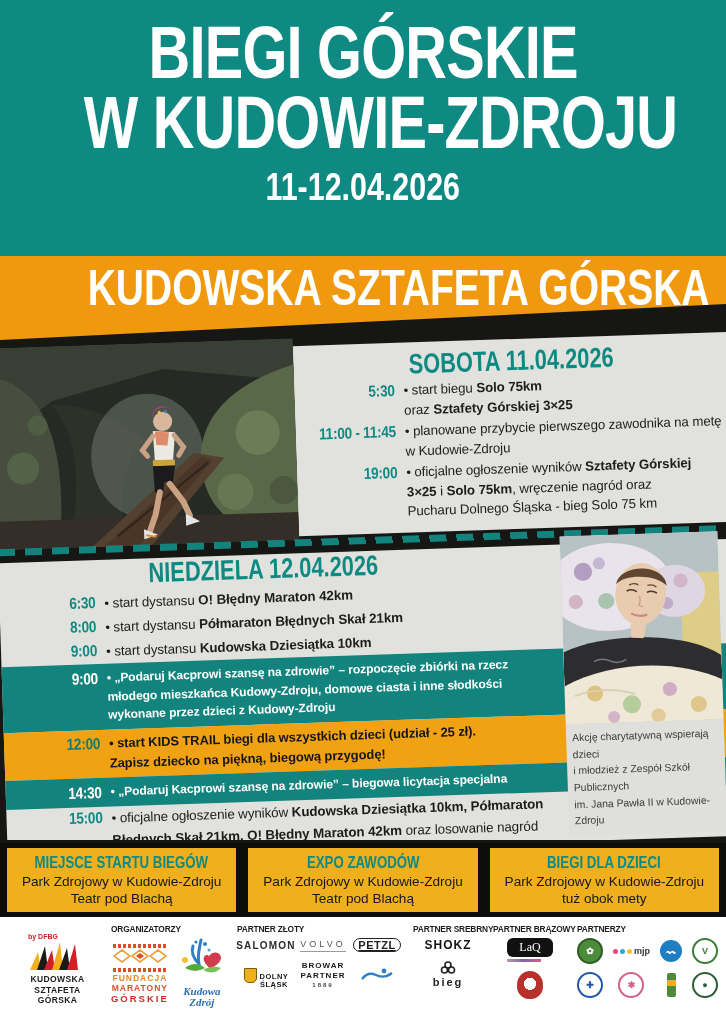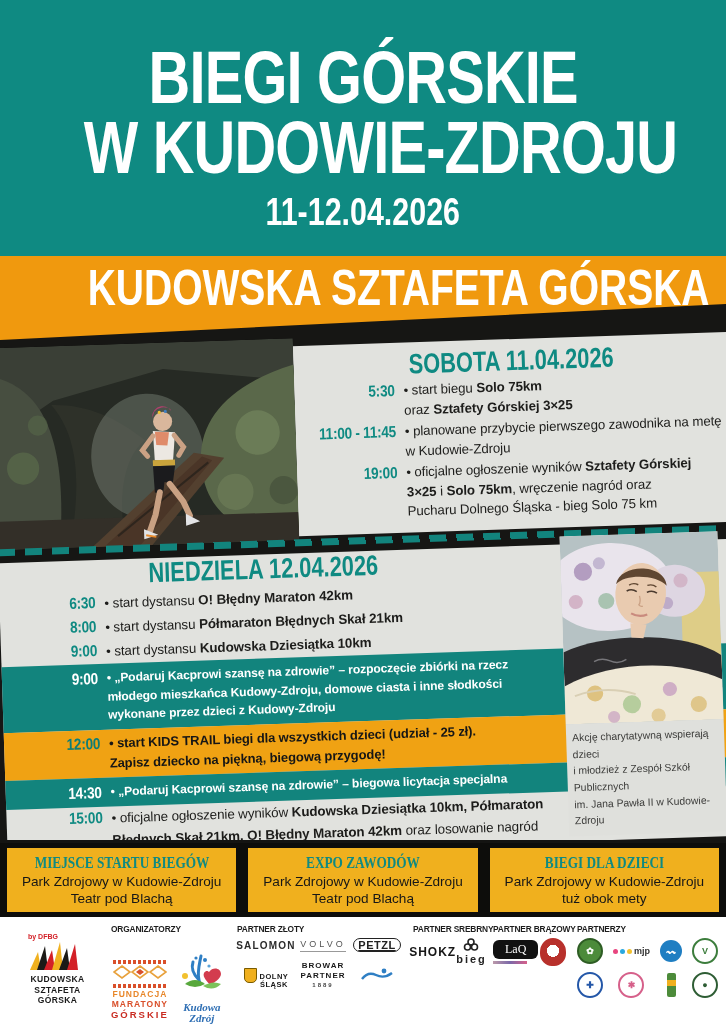--- a/index.html
+++ b/index.html
@@ -3,21 +3,21 @@
 <meta charset="utf-8">
 <style>
   html,body{margin:0;padding:0;}
   body{width:726px;height:1024px;position:relative;background:#141412;overflow:hidden;
        font-family:"Liberation Sans",sans-serif;-webkit-font-smoothing:antialiased;}
   .cx{display:inline-block;transform:scaleX(.78);transform-origin:center;white-space:nowrap;}
   .cx-l{transform-origin:left center;}
   
   .teal-header{position:absolute;top:0;left:0;width:726px;height:256px;background:#0F8A82;text-align:center;z-index:1;}
   .title-line{color:#fff;font-weight:700;font-size:74px;line-height:.94;letter-spacing:-1px;}
-  .title-wrap{padding-top:43px;}
+  .title-wrap{padding-top:18px;}
   .date-line{color:#fff;font-weight:700;font-size:39px;margin-top:8px;}
   .orange-banner{position:absolute;top:256px;left:0;width:726px;height:84px;background:#F0990E;z-index:3;
       clip-path:polygon(0 0,100% 0,100% 57%,0 100%);text-align:center;}
   .banner-text{color:#fff;font-weight:700;font-size:50px;line-height:1;padding-top:7px;}
   
   .middle{position:absolute;top:300px;left:0;width:726px;height:540px;background:#161614;overflow:hidden;z-index:2;}
   .tilt{position:absolute;left:-9px;top:44px;width:744px;transform:rotate(-1.9deg);transform-origin:50% 0;}
   .sat-panel{position:relative;background:#E1E2DE;height:190px;}
   .runner-photo{position:absolute;left:0;top:-8px;width:302px;height:202px;overflow:hidden;}
   .sat-content{margin-left:306px;padding:7px 10px 0 0;}
@@ -42,41 +42,41 @@
   .srow.band-orange{background:#F0A213;padding-top:4px;padding-bottom:4px;}
   .srow.band-orange .line{color:#161616;font-weight:700;font-size:13px;line-height:20px;}
   .srow.band-orange .time{color:#0E7D76;}
   .kacper-block{position:absolute;top:-8px;right:24px;width:158px;z-index:5;background:#DFE0DC;padding-bottom:4px;}
   .kacper-photo{width:158px;height:188px;overflow:hidden;display:block;}
   .kacper-caption{padding:6px 6px 2px 6px;font-size:10.4px;line-height:1.6;color:#3d3d3b;}
   
   .boxes{position:absolute;top:843px;left:0;width:726px;height:74px;background:#0D0D0B;display:flex;
          gap:12px;padding:5px 7px;box-sizing:border-box;z-index:4;}
   .box{flex:1;background:#F0B01E;text-align:center;padding-top:5px;}
-  .box-heading{color:#0F8A82;font-weight:700;font-size:17px;line-height:1.15;font-family:Liberation Serif, serif;}
+  .box-heading{color:#0F8A82;font-weight:700;font-size:17px;line-height:1.15;}
   .box-line{color:#171717;font-size:13.6px;line-height:1.3;}
   
   .logos{position:absolute;top:917px;left:0;width:726px;height:107px;background:#fff;display:flex;
          padding:6px 8px 0 14px;box-sizing:border-box;gap:10px;}
   .lg-col{display:flex;flex-direction:column;align-items:center;}
   .lg-label{font-weight:700;font-size:9.5px;letter-spacing:-.2px;color:#1c1c1c;margin-bottom:4px;
             align-self:flex-start;transform:scaleX(.88);transform-origin:left center;white-space:nowrap;}
   .ksg-col{width:96px;padding-top:10px;}
   .ksg-by{font-size:7px;font-weight:700;color:#D32027;align-self:flex-start;margin-left:14px;}
   .ksg-name{font-weight:700;font-size:8.5px;text-align:center;line-height:1.25;color:#1a1a1a;letter-spacing:.4px;}
-  .org-col{width:128px;justify-content:space-between;}
+  .org-col{width:128px;}
   .org-row{display:flex;gap:8px;align-items:center;}
   .fmg{width:62px;text-align:center;}
   .fmg-dash{height:4px;background:repeating-linear-gradient(90deg,#D94F2A 0 3px,transparent 3px 5px);margin:1px 2px;}
   .fmg-l1{color:#E8872A;font-weight:700;font-size:8.5px;letter-spacing:1px;}
   .fmg-l2{color:#D94F2A;font-weight:700;font-size:8.5px;letter-spacing:1px;}
   .fmg-l3{color:#C92C22;font-weight:700;font-size:9.5px;letter-spacing:2px;}
   .gold-col{width:168px;}
   .grid3{display:grid;grid-template-columns:58px 52px 52px;row-gap:9px;column-gap:2px;align-items:center;justify-items:center;}
-  .grid1{display:grid;grid-template-columns:1fr 1fr;row-gap:9px;justify-items:center;align-items:center;}
+  .grid1{display:grid;grid-template-columns:1fr;row-gap:9px;justify-items:center;align-items:center;}
   .silver-col{width:70px;}.bronze-col{width:74px;}
   .partners-col{flex:1;}
   .grid4{display:grid;grid-template-columns:repeat(4,1fr);row-gap:8px;column-gap:10px;justify-items:center;align-items:center;width:100%;}
   .wordmark{font-weight:700;font-size:10px;letter-spacing:1.2px;color:#2b2b2b;white-space:nowrap;}
   .volvo{font-weight:400;font-size:9px;letter-spacing:3px;color:#555;border-bottom:1px solid #999;padding-bottom:2px;}
   .petzl{font-weight:700;font-size:11px;color:#222;border:1.5px solid #222;border-radius:8px;padding:0 4px;letter-spacing:.5px;text-decoration:underline;}
   .two-line-mark{display:flex;gap:3px;align-items:center;}
   .shield{width:11px;height:13px;background:#F0B01E;border:1px solid #7a5c00;border-radius:0 0 5px 5px;}
   .tiny-stack{font-weight:700;font-size:7.5px;line-height:1.1;color:#181818;letter-spacing:.5px;text-align:center;margin-top:12px;}
   .browar{font-weight:700;font-size:8px;line-height:1.15;letter-spacing:1px;color:#181818;text-align:center;}

